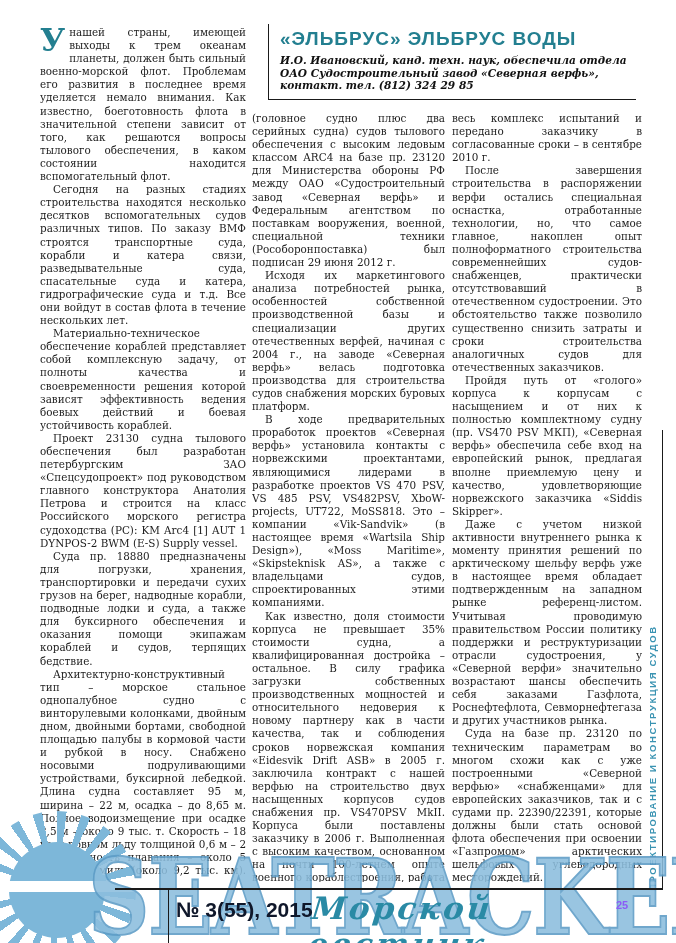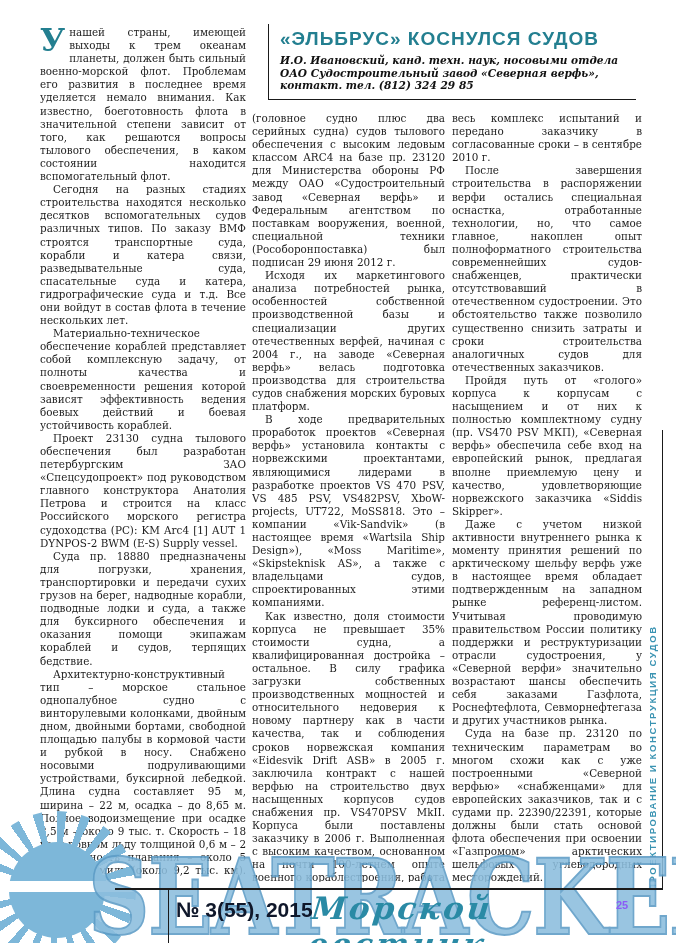--- a/index.html
+++ b/index.html
@@ -82,23 +82,23 @@
   .sun-disc { position:absolute; inset:31px; border-radius:50%; background:#7db7d9; }
   .sun-stripe { position:absolute; left:-6px; right:-6px; top:70px; height:11px;
     background:#ffffff; }
 </style>
 </head>
 <body>
 
 <div class="page">
 
   <div class="header-box">
-    <div class="article-title">«ЭЛЬБРУС» КОСНУЛСЯ СУДОВ</div>
+    <div class="article-title">«ЭЛЬБРУС» ЭЛЬБРУС ВОДЫ</div>
     <div class="author-block">
-      <div>И.О. Ивановский, канд. техн. наук, носовыми отдела</div>
+      <div>И.О. Ивановский, канд. техн. наук, обеспечила отдела</div>
       <div>ОАО Судостроительный завод «Северная верфь»,</div>
       <div>контакт. тел. (812) 324 29 85</div>
     </div>
   </div>
 
   <div class="col col-1">
     <p class="para"><span class="dropcap">У</span><span>нашей страны, имеющей выходы к трем океанам планеты, должен быть сильный военно-морской флот. Проблемам его развития в последнее время уделяется немало внимания. Как известно, боеготовность флота в значительной степени зависит от того, как решаются вопросы тылового обеспечения, в каком состоянии находится вспомогательный флот.</span></p>
     <div>
         <p class="para indent">Сегодня на разных стадиях строительства находятся несколько десятков вспомогательных судов различных типов. По заказу ВМФ строятся транспортные суда, корабли и катера связи, разведывательные суда, спасательные суда и катера, гидрографические суда и т.д. Все они войдут в состав флота в течение нескольких лет.</p>
         <p class="para indent">Материально-техническое обеспечение кораблей представляет собой комплексную задачу, от полноты качества и своевременности решения которой зависят эффективность ведения боевых действий и боевая устойчивость кораблей.</p>

